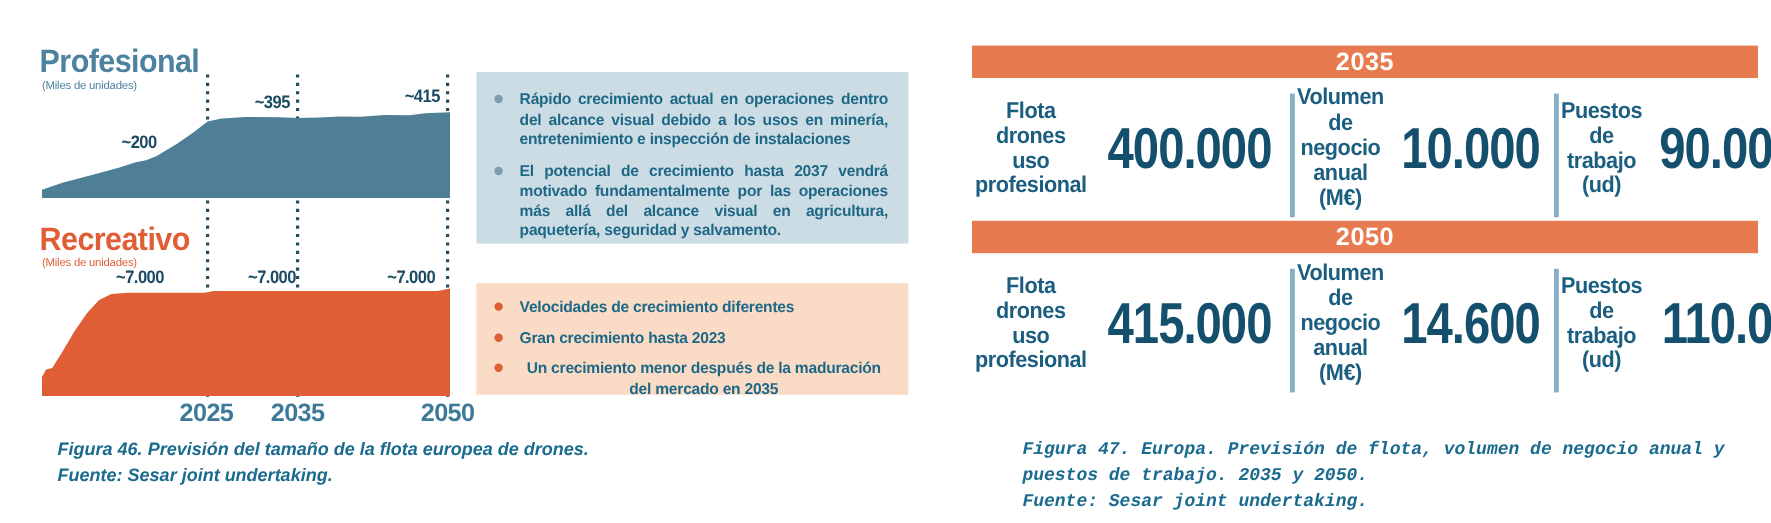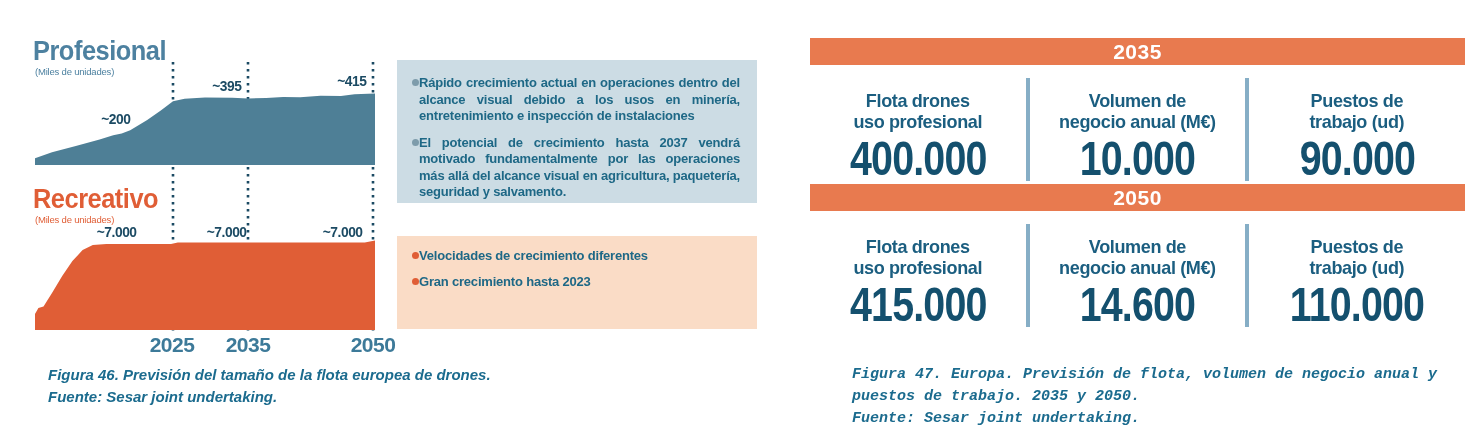--- a/index.html
+++ b/index.html
@@ -15,33 +15,33 @@
   .series-sub { position:absolute; font-weight:normal; font-size:9.5px; letter-spacing:-0.2px; }
   .sub-prof { left:35px; top:66px; color:#4d81a0; }
   .sub-rec  { left:35px; top:214px; color:#e05e36; }
   .annot { position:absolute; font-weight:bold; font-size:15px; color:#1b4a63; letter-spacing:-0.5px; transform:scaleX(0.92); }
   .xtick { position:absolute; top:333px; width:50px; text-align:center; font-weight:bold; font-size:21px; color:#3d7a99; letter-spacing:-0.5px; }
 
   
   .note-box { position:absolute; left:397px; width:360px; display:flex; flex-direction:column; }
   .box-blue { top:60px; height:143px; background:#ccdce4; padding:15px 17px 12px 15px; gap:10px; }
   .box-orange { top:236px; height:93px; background:#fadcc6; padding:12px 17px 10px 15px; gap:9px;text-align:center; }
-  .bullet-row { display:flex; align-items:flex-start; gap:0; }
+  .bullet-row { display:flex; align-items:flex-start; gap:14px; }
   .bullet-dot { width:7px; height:7px; border-radius:50%; margin-top:4px; flex:0 0 7px; }
   .dot-blue { background:#7e9cab; }
   .dot-orange { background:#e05e36; }
   .bullet-text { font-size:13px; font-weight:bold; line-height:1.27; color:#1e6886; letter-spacing:-0.2px; }
   .box-blue .bullet-text { text-align:justify; }
 
   
   .fig-table { position:absolute; left:810px; top:38px; width:655px; }
   .year-bar { height:27px; background:#e87a4f; color:#ffffff; font-weight:bold; font-size:21px;
               display:flex; align-items:center; justify-content:center; letter-spacing:0.5px; }
   .table-row { display:flex; height:119px; align-items:stretch; }
-  .table-cell { flex:1 1 0; display:flex; flex-direction:column; align-items:center; justify-content:flex-end; }
+  .table-cell { flex:1 1 0; display:flex; flex-direction:row; align-items:center; justify-content:flex-start; }
   .cell-label { font-size:19px; font-weight:bold; color:#1b5e80; line-height:1.1; text-align:center; letter-spacing:-0.4px; transform:scaleX(0.95); }
   .cell-value { font-size:48px; font-weight:bold; color:#14506e; letter-spacing:-1px; line-height:1.05; transform:scaleX(0.82); margin-top:1px; }
   .v-sep { width:4px; background:#86aec6; margin:13px 0 3px 0; flex:0 0 4px; }
 
   
   .caption { position:absolute; top:364px; width:640px; text-align:left; font-style:italic;
              font-weight:bold; font-size:15px; line-height:1.45; color:#1b6b8e; }
   .caption-left { left:48px; }
   .caption-right { left:852px;font-family:Liberation Mono, monospace; }
 </style>
@@ -87,20 +87,24 @@
   </div>
 
   <div class="note-box box-orange">
     <div class="bullet-row">
       <span class="bullet-dot dot-orange"></span>
       <span class="bullet-text">Velocidades de crecimiento diferentes</span>
     </div>
     <div class="bullet-row">
       <span class="bullet-dot dot-orange"></span>
       <span class="bullet-text">Gran crecimiento hasta 2023</span>
+    </div>
+    <div class="bullet-row">
+      <span class="bullet-dot dot-orange"></span>
+      <span class="bullet-text">Un crecimiento menor después de la maduración del mercado en 2035</span>
     </div>
   </div>
 
   <div class="fig-table">
 
     <div class="year-bar">2035</div>
     <div class="table-row">
       <div class="table-cell">
         <div class="cell-label">
           <div>Flota drones</div>

